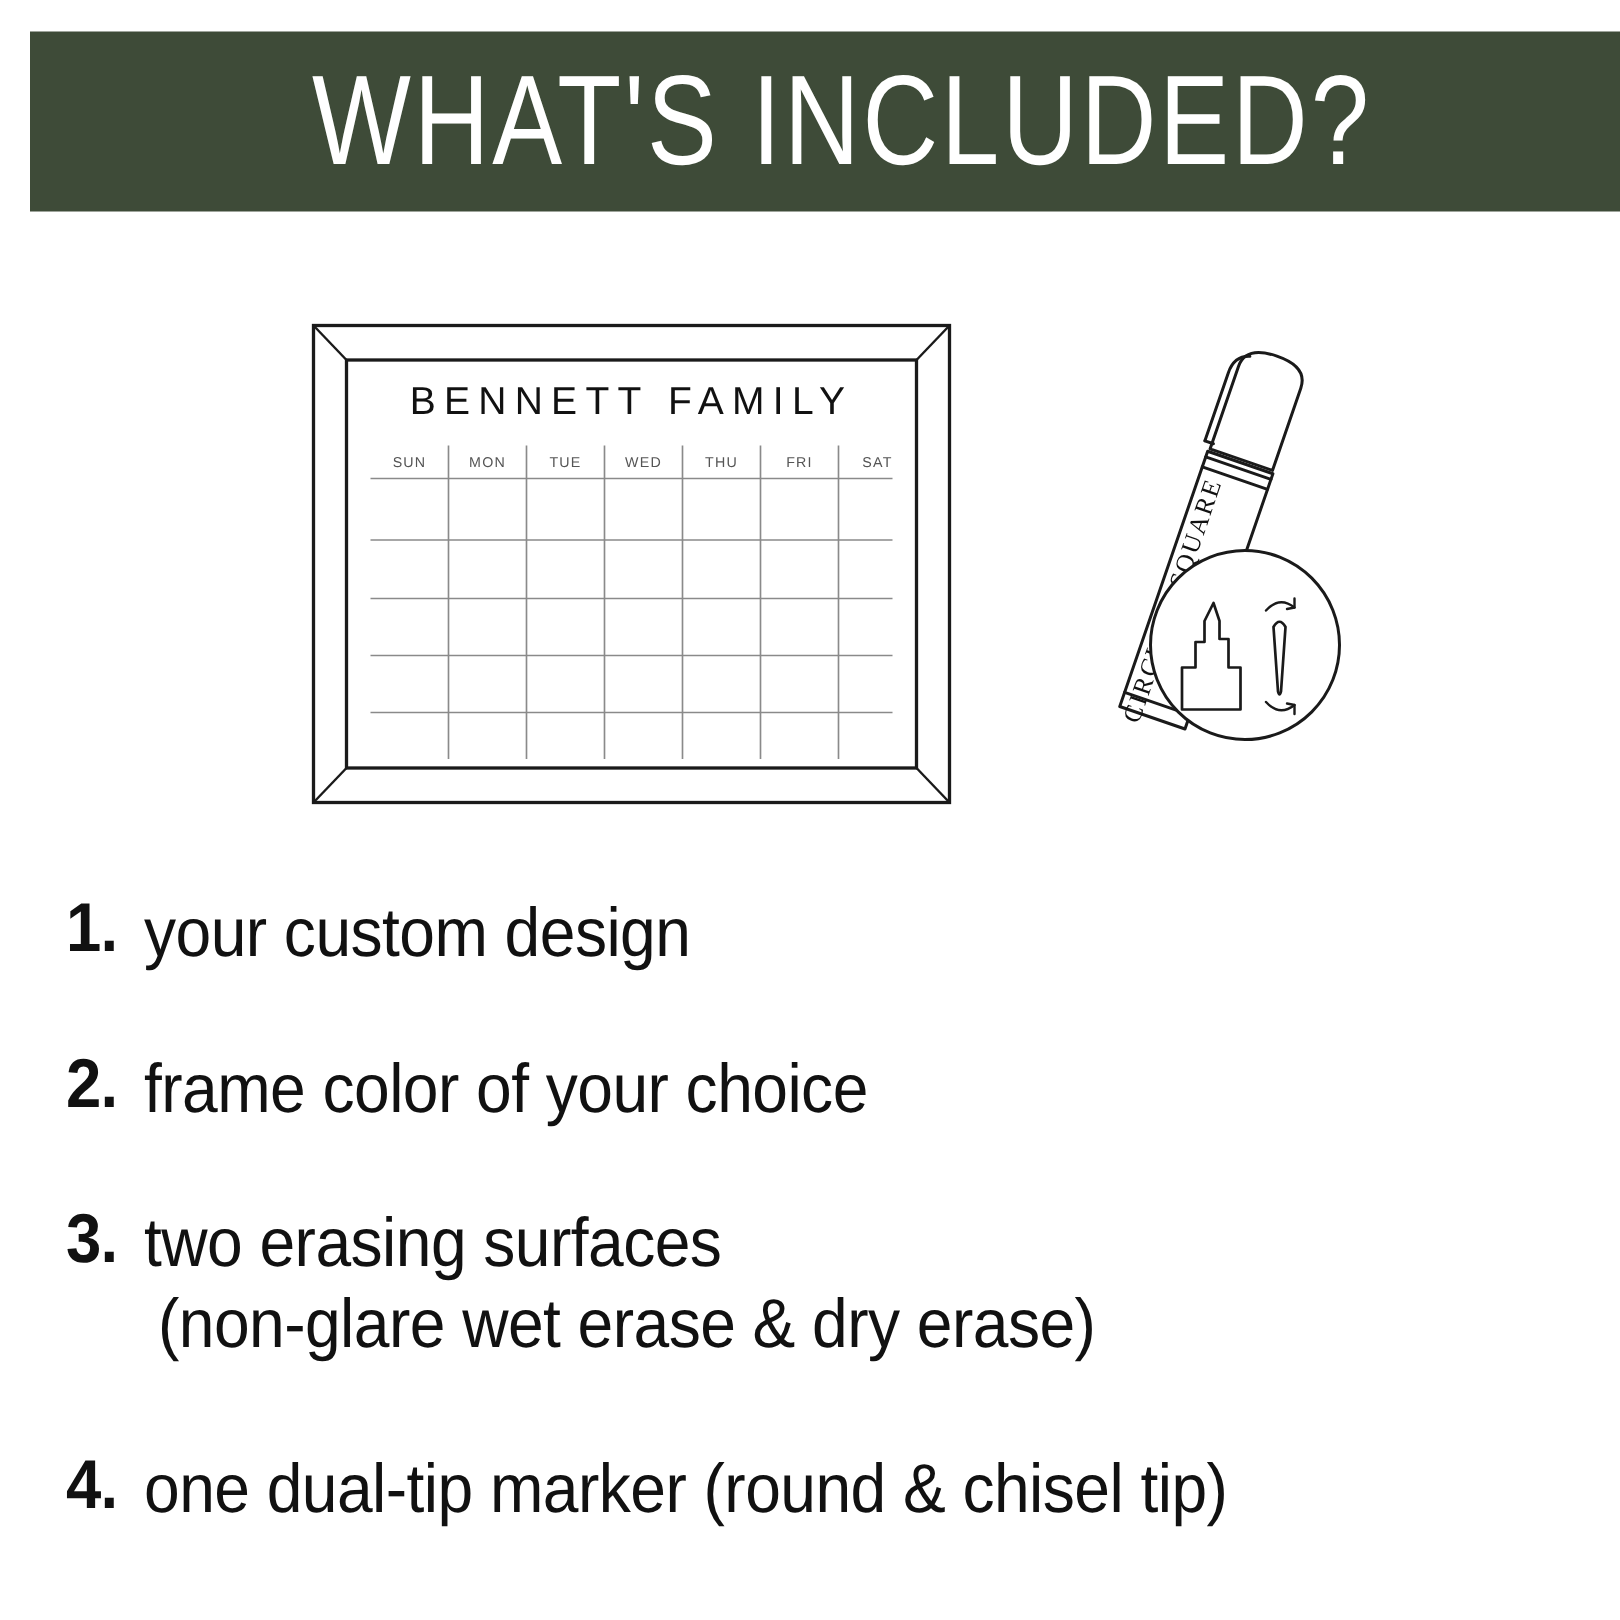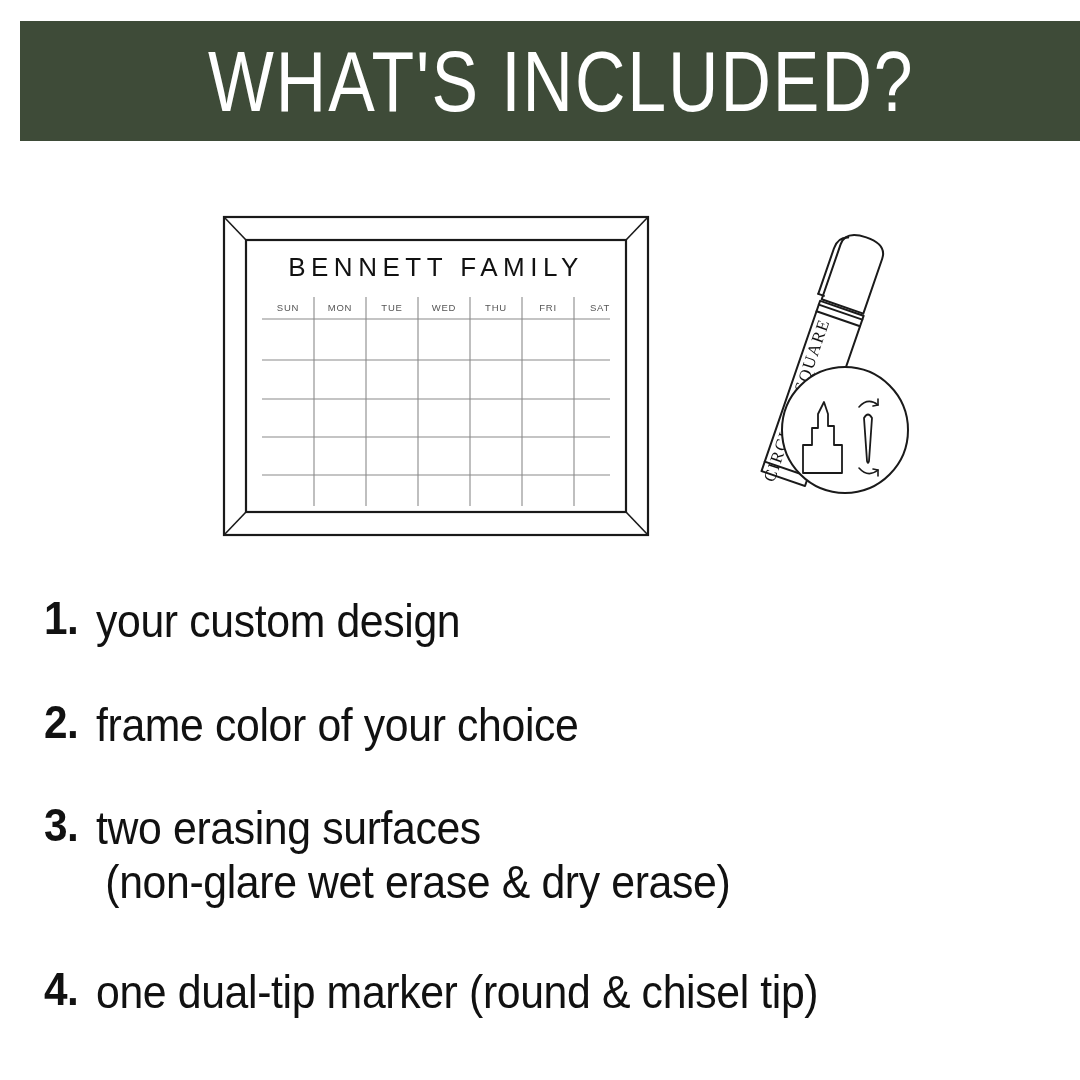--- a/index.html
+++ b/index.html
@@ -38,21 +38,21 @@
     letter-spacing: 2px;
     line-height: 1;
     white-space: nowrap;
     transform: scaleY(1.18) scaleX(0.97);
     transform-origin: center center;
   }
 
   
   .illustration-row {
     position: absolute;
-    left: 15px;
+    left: 0;
     top: 190px;
     width: 860px;
     height: 370px;
   }
 
   .board-wrap {
     position: absolute;
     left: 203px;
     top: 18px;
     width: 436px;

